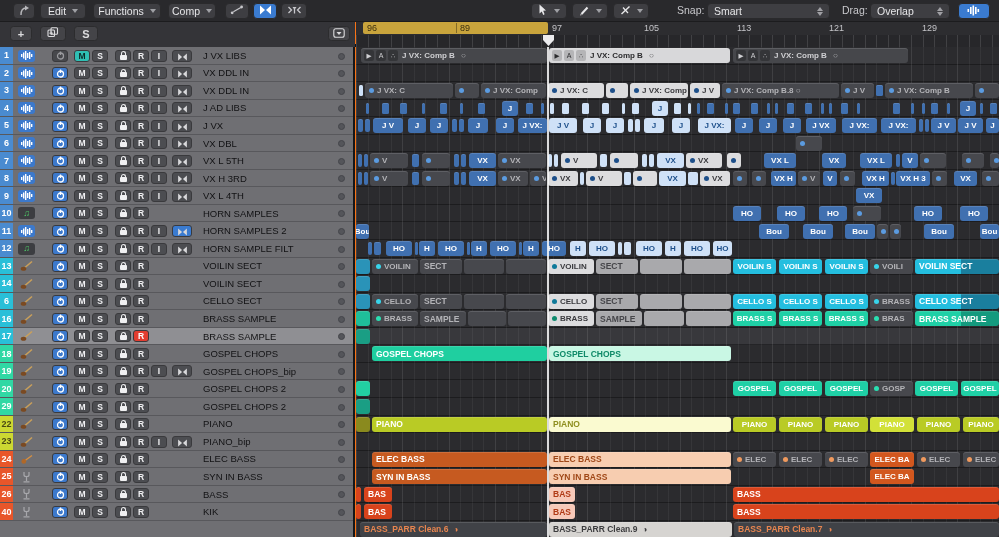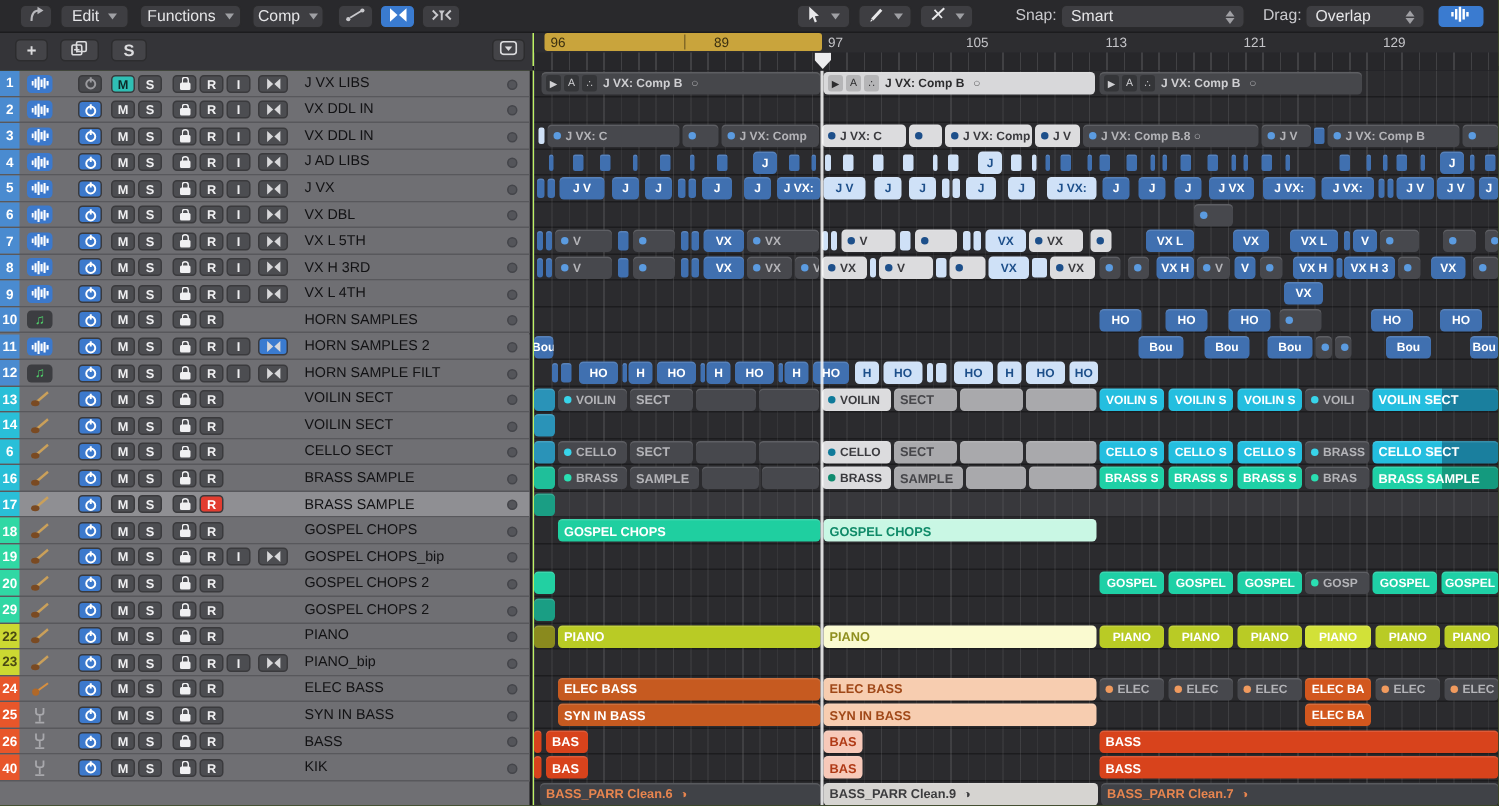--- a/index.html
+++ b/index.html
@@ -1,17 +1,17 @@
 <!DOCTYPE html>
 <html><head>
 <meta charset="utf-8">
 <style>
   html,body{margin:0;padding:0;background:#111;}
   *{box-sizing:border-box;font-family:"Liberation Sans",sans-serif;}
-  #app{position:relative;width:999px;height:537px;background:#bef264;overflow:hidden;}
+  #app{position:relative;width:999px;height:537px;background:#f97316;overflow:hidden;}
 
   
   #topbar{position:absolute;left:0;top:0;width:999px;height:22px;background:#29292c;border-bottom:1px solid #1c1c1e;z-index:40;}
   .tbtn{position:absolute;top:3px;height:16px;background:#3e3e42;border:1px solid #2a2a2c;border-radius:4px;color:#e6e6e8;
         font-size:10.5px;display:flex;align-items:center;justify-content:center;padding:0 6px;white-space:nowrap;}
   .tbtn.active{background:#3a7bd0;}
   .chev{width:0;height:0;border-left:3.5px solid transparent;border-right:3.5px solid transparent;border-top:4px solid #9fa0a4;margin-left:6px;}
   .sellab{position:absolute;top:4px;color:#c9c9cd;font-size:10.5px;}
   .selbox{position:absolute;top:3px;height:16px;background:#3e3e42;border:1px solid #2a2a2c;border-radius:4px;color:#e6e6e8;
           font-size:10.5px;display:flex;align-items:center;padding:0 6px;}
@@ -26,21 +26,21 @@
   .sbtn{position:absolute;top:4px;height:15px;background:#444448;border:1px solid #2c2c2e;border-radius:3.5px;color:#dcdcde;
         font-size:11px;font-weight:bold;display:flex;align-items:center;justify-content:center;}
 
   
   #ruler{position:absolute;left:356px;top:22px;width:643px;height:25px;background:#2d2d30;overflow:hidden;z-index:30;}
   #rticks{position:absolute;left:0;top:13px;width:643px;height:12px;background:#27272a;
           background-image:repeating-linear-gradient(90deg, rgba(255,255,255,0.12) 0 1px, transparent 1px 11.5625px);}
   .rnum{position:absolute;top:1px;font-size:9px;color:#c4c4c8;}
   #cycle{position:absolute;left:7px;top:0;width:185px;height:12px;background:#c9a43c;border-radius:2px;color:#3a2f10;font-size:9px;}
   #cycle .c1{position:absolute;left:4px;top:1px;}
-  #cycle .c2{position:absolute;left:93px;top:1px;border-left:1px solid rgba(0,0,0,.35);padding-left:19px;}
+  #cycle .c2{position:absolute;left:93px;top:1px;border-left:1px solid rgba(0,0,0,.35);padding-left:3px;}
   #phmark{position:absolute;left:187px;top:13px;width:11px;height:11px;background:#ececee;
           clip-path:polygon(0 0,100% 0,100% 45%,50% 100%,0 45%);}
 
   #blackstrip{position:absolute;left:0;top:44px;width:999px;height:3px;background:#121214;z-index:25;}
 
   
   #tracklist{position:absolute;left:0;top:47px;width:355px;height:490px;background:#6f6f73;border-right:2px solid #161618;z-index:20;overflow:hidden;}
   .hdr{position:absolute;left:0;width:355px;height:17.55px;background:#6f6f73;border-bottom:1px solid #58585c;}
   .hdr.sel{background:#8f8f93;}
   .num{position:absolute;left:0;top:0;width:13px;height:100%;color:#fff;font-size:9px;font-weight:bold;

